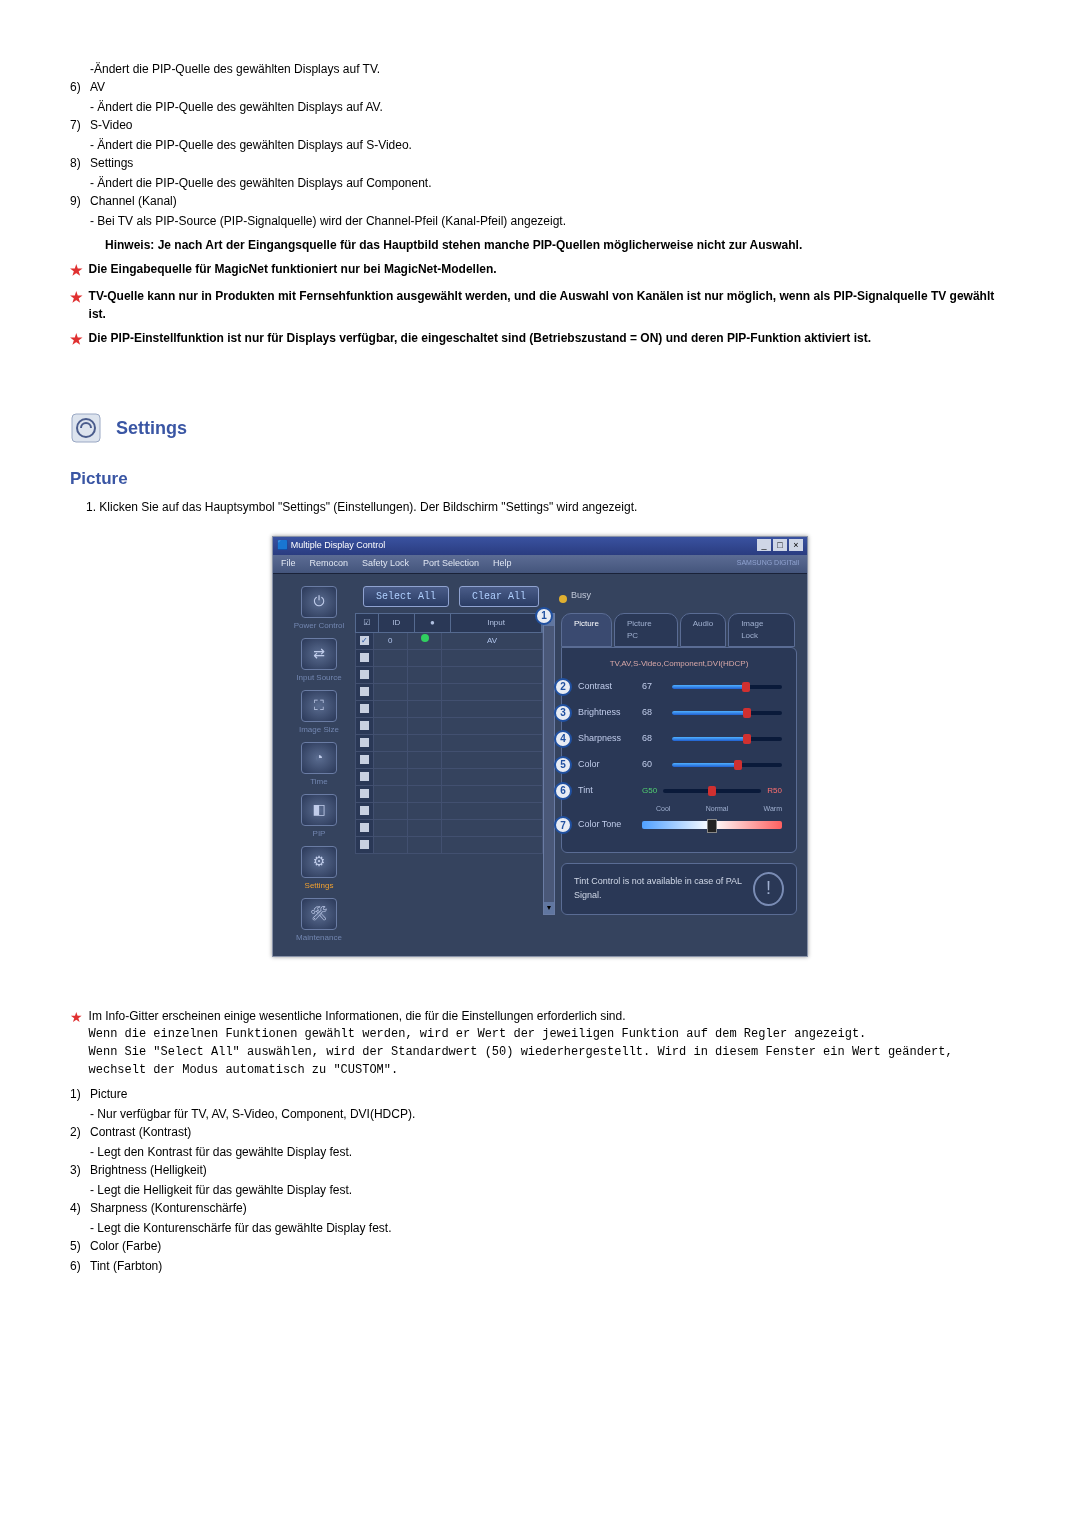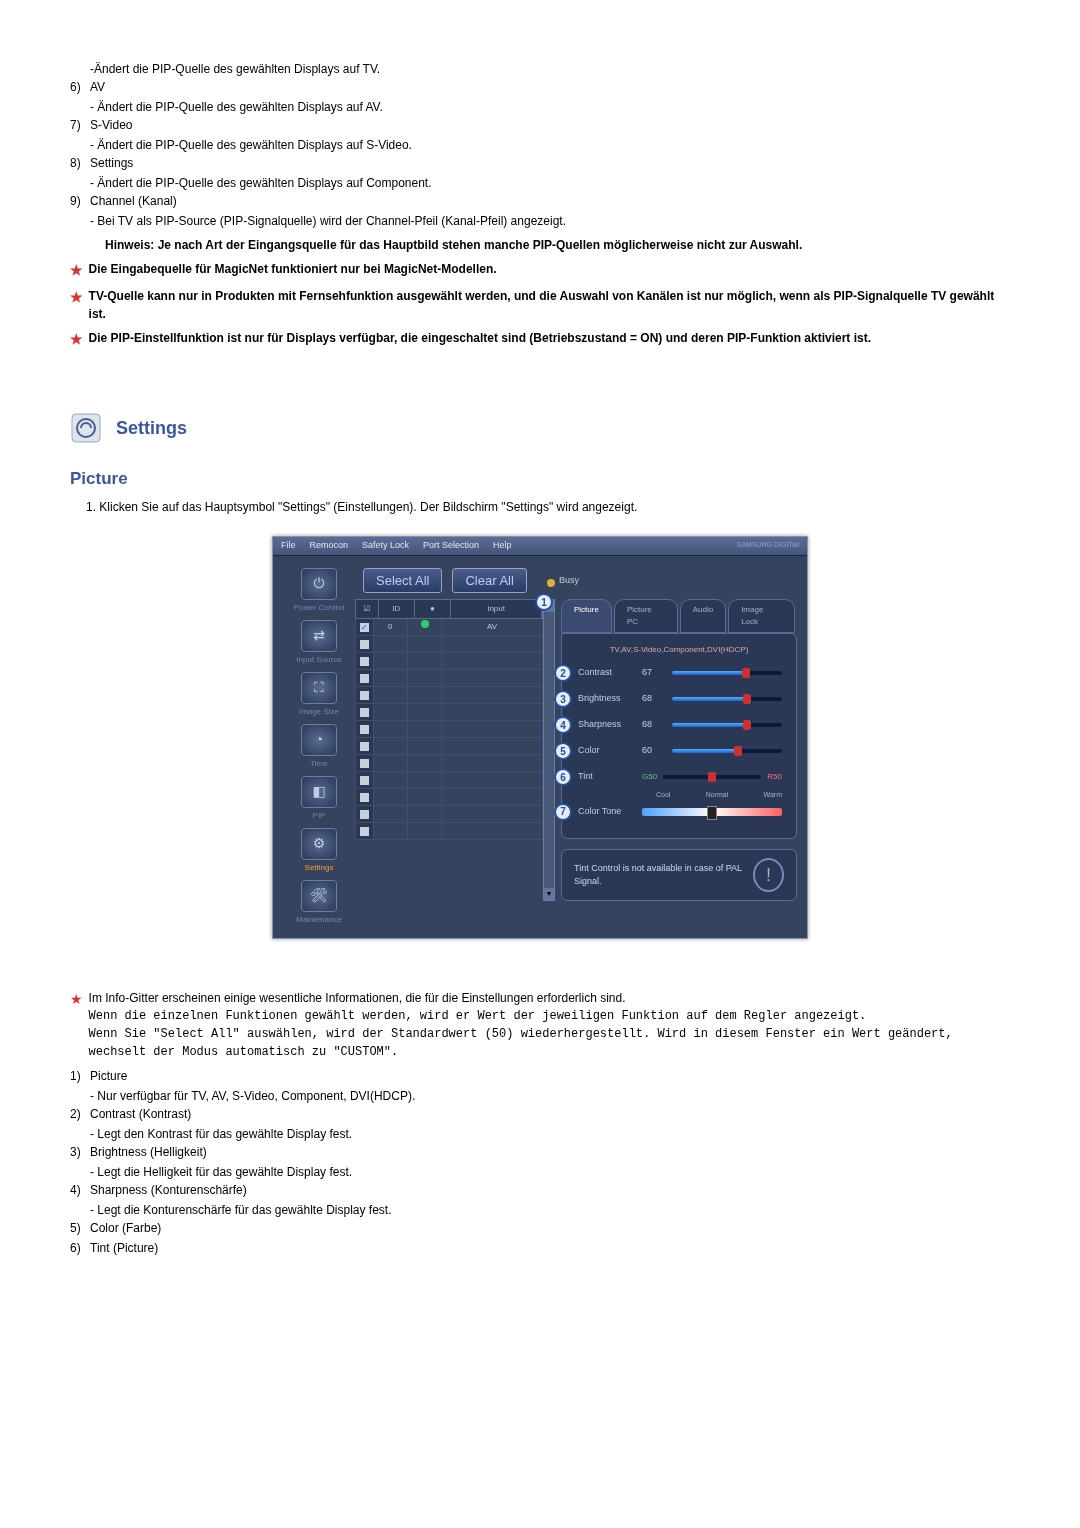--- a/index.html
+++ b/index.html
@@ -77,21 +77,21 @@
     background: radial-gradient(#5a6c90,#2a3858);
     border: 1px solid #6a7ca4;
     display:flex; align-items:center; justify-content:center;
     color:#c0ccea; font-size:14px;
   }
   .mainpane { flex:1; display:flex; flex-direction:column; }
   .toprow { display:flex; align-items:center; gap:10px; margin-left: 8px; }
   .pill-btn {
     border: 1px solid #8fa2d0; border-radius: 3px; padding: 2px 12px;
     background: linear-gradient(#4a5c88,#2a3c64);
-    color: #b0d0ff; font-size: 13px;
+    color: #b0d0ff; font-size: 10px; font-family: Liberation Mono, monospace;
   }
   .busy { display:flex; align-items:flex-end; gap:4px; color:#c0c8d8; margin-left: 10px; }
   .busy-dot { width:8px; height:8px; background:#e0b030; border-radius:50%; display:inline-block; }
   .gridzone { display:flex; gap:0; margin-top:6px; }
   .leftgrid { width: 188px; display:flex; flex-direction:column; }
   .grid-head { display:flex; background:#2a3856; border:1px solid #556a90; }
   .grid-head div { flex:1; padding:3px 4px; border-right:1px solid #556a90; font-size:8px; color:#b0c0e0; text-align:center; }
   .grid-head .cell-input { flex: 3; }
   .grid-head .cell-chk { flex: 0.5; }
   .grid-row { display:flex; border-left:1px solid #425070; border-right:1px solid #425070; border-bottom:1px solid #425070; height:16px; }
@@ -210,20 +210,26 @@
     </svg>
   </div>
   <h2 class="settings-title">Settings</h2>
 </div>
 
 <h3 class="picture-title">Picture</h3>
 <div class="intro-line">1.  Klicken Sie auf das Hauptsymbol "Settings" (Einstellungen). Der Bildschirm "Settings" wird angezeigt.</div>
 
 <div class="screenshot-wrap">
   <div class="app">
+    <div class="titlebar">
+      <span>🟦 <span>Multiple Display Control</span></span>
+      <span class="win-icons">
+        <span>_</span><span>□</span><span>×</span>
+      </span>
+    </div>
     <div class="menubar">
       <span>File</span>
       <span>Remocon</span>
       <span>Safety Lock</span>
       <span>Port Selection</span>
       <span>Help</span>
       <span class="brand">SAMSUNG DIGITall</span>
     </div>
     <div class="app-body">
       <div class="sidebar">
@@ -504,15 +510,15 @@
   </div>
   <div class="sub-line">- Legt die Konturenschärfe für das gewählte Display fest.</div>
 
   <div class="numbered-item">
     <div class="num">5)</div>
     <div class="content">Color (Farbe)</div>
   </div>
 
   <div class="numbered-item">
     <div class="num">6)</div>
-    <div class="content">Tint (Picture)</div>
+    <div class="content">Tint (Farbton)</div>
   </div>
 </div>
 
 </body></html>

